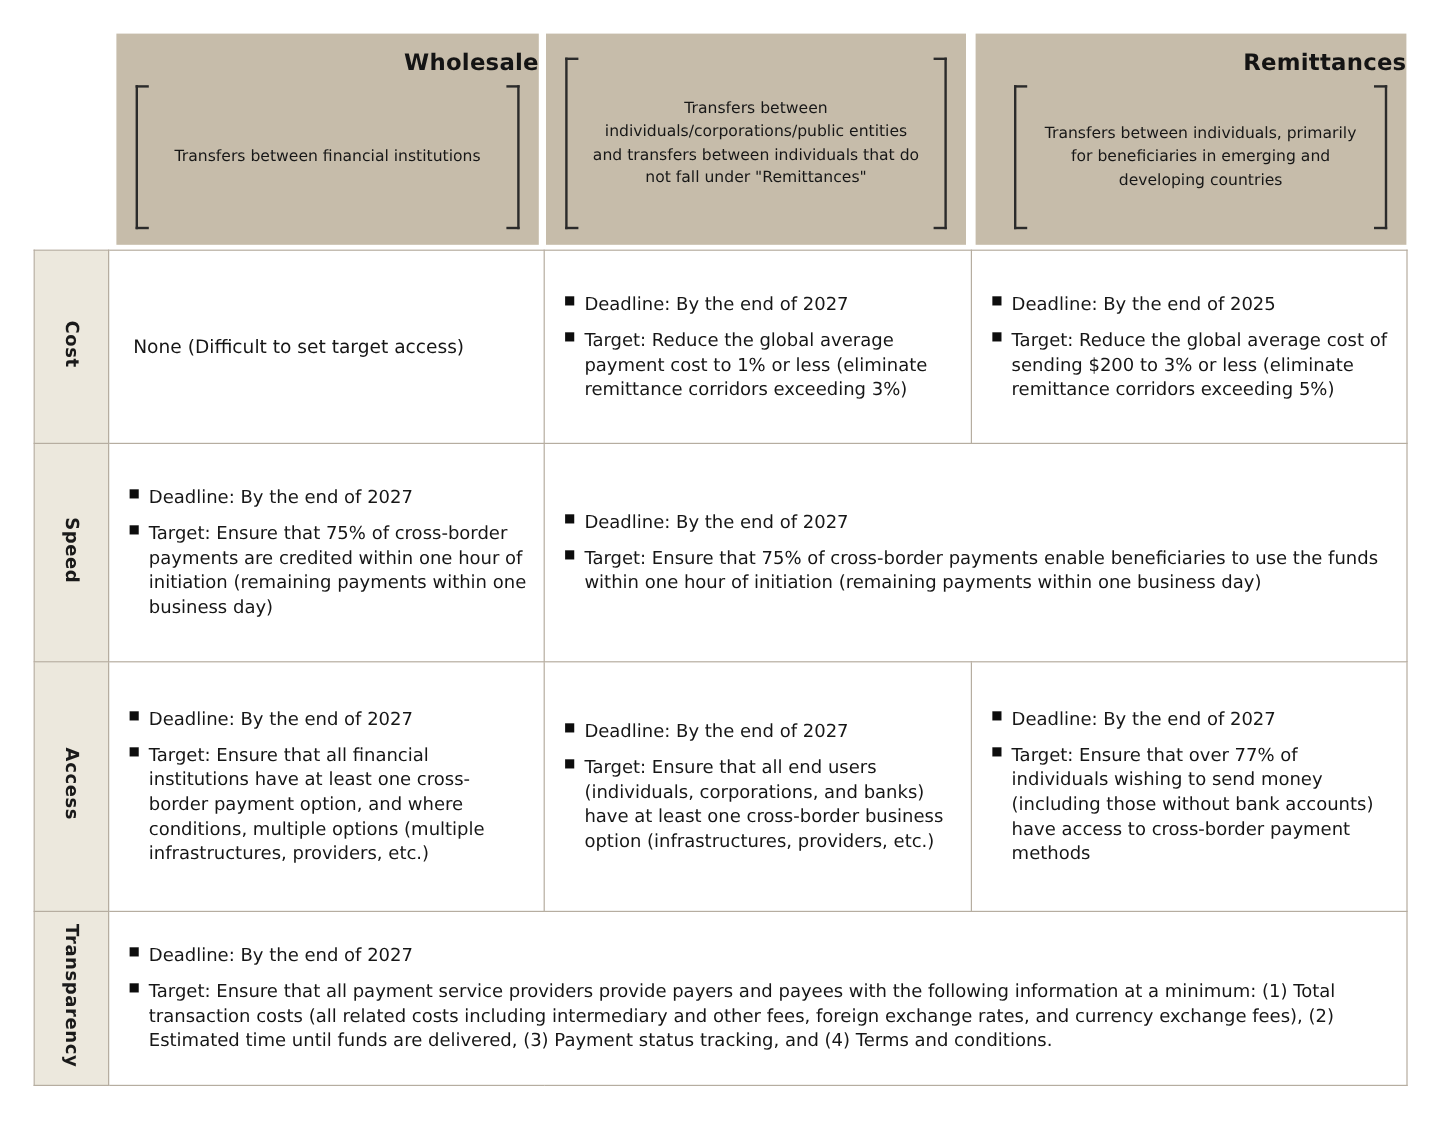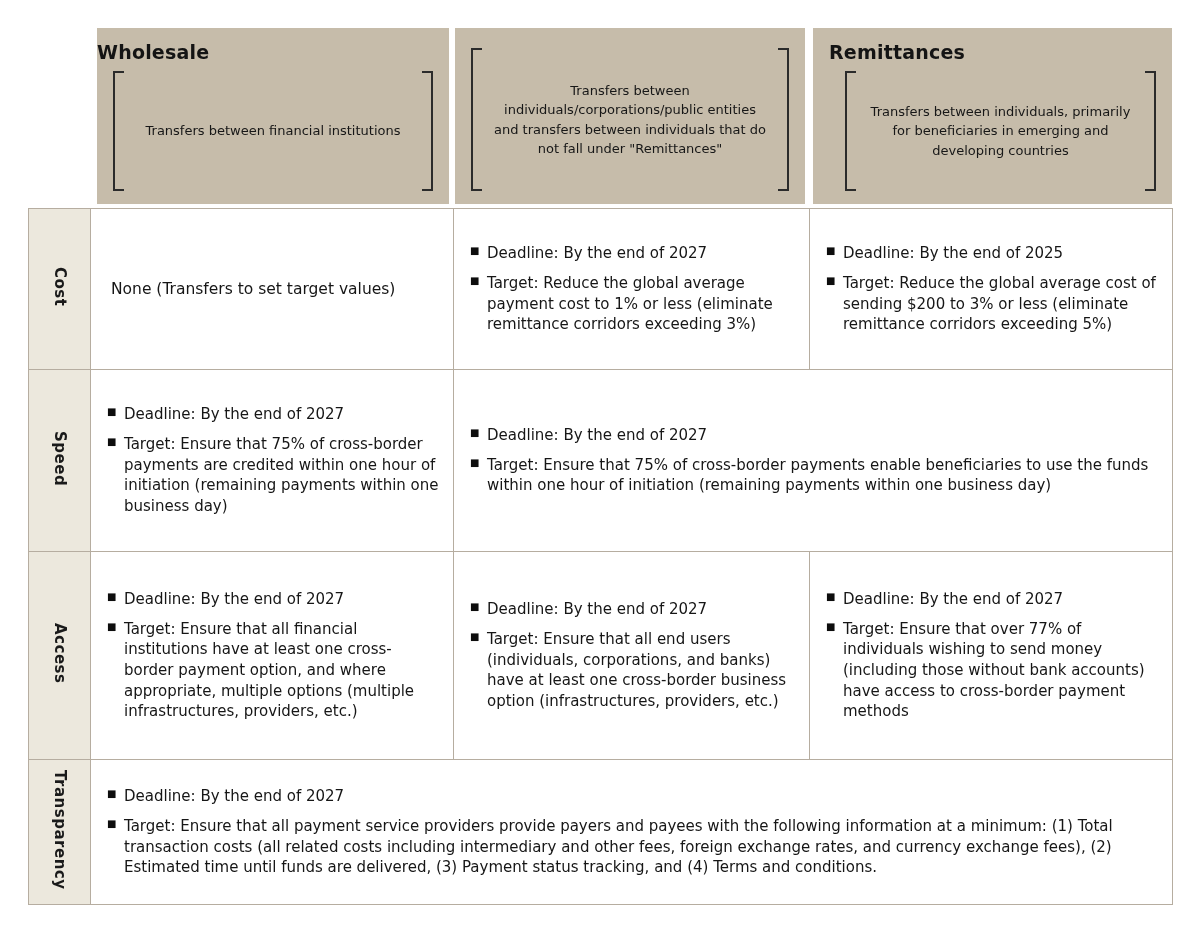--- a/index.html
+++ b/index.html
@@ -22,21 +22,21 @@
   .hbox {
     background:#c6bcaa;
     height:176px;
     display:flex; flex-direction:column;
     padding-top:13px;
   }
   .hslot.s0 .hbox { margin-left:7px; margin-right:4px; }
   .hslot.s1 .hbox { margin-left:2px; margin-right:4px; }
   .hslot.s2 .hbox { margin-left:4px; margin-right:0;padding-left:16px; }
   .htitle {
-    text-align:left; font-weight:bold; font-size:19px; line-height:1.2;
+    text-align:right; font-weight:bold; font-size:19px; line-height:1.2;
     letter-spacing:0.2px; color:#141414;
   }
   .bracket-area {
     flex:1; display:flex; align-items:stretch;
     margin:7px 16px 13px 16px;
   }
   .bracket { width:11px; flex:0 0 11px; }
   .bracket.left  { border-left:2px solid #2b2b2b; border-top:2px solid #2b2b2b; border-bottom:2px solid #2b2b2b; }
   .bracket.right { border-right:2px solid #2b2b2b; border-top:2px solid #2b2b2b; border-bottom:2px solid #2b2b2b; }
   .hdesc {
@@ -128,21 +128,21 @@
       <colgroup>
         <col class="c-label">
           <col class="c-w">
           <col class="c-r">
           <col class="c-m">
       </colgroup>
       <tbody>
           <tr>
             <th class="row-label"><span class="vlabel">Cost</span></th>
             <td class="cell" colspan="1">
-              <div class="plain-text">None (Transfers to set target values)</div>
+              <div class="plain-text">None (Difficult to set target access)</div>
             </td>
             <td class="cell" colspan="1">
               <div class="bullet-item"><span class="sq">■</span><span class="btext">Deadline: By the end of 2027</span></div>
               <div class="bullet-item"><span class="sq">■</span><span class="btext">Target: Reduce the global average payment cost to 1% or less (eliminate remittance corridors exceeding 3%)</span></div>
             </td>
             <td class="cell" colspan="1">
               <div class="bullet-item"><span class="sq">■</span><span class="btext">Deadline: By the end of 2025</span></div>
               <div class="bullet-item"><span class="sq">■</span><span class="btext">Target: Reduce the global average cost of sending $200 to 3% or less (eliminate remittance corridors exceeding 5%)</span></div>
             </td>
           </tr>
@@ -154,21 +154,21 @@
             </td>
             <td class="cell" colspan="2">
               <div class="bullet-item"><span class="sq">■</span><span class="btext">Deadline: By the end of 2027</span></div>
               <div class="bullet-item"><span class="sq">■</span><span class="btext">Target: Ensure that 75% of cross-border payments enable beneficiaries to use the funds within one hour of initiation (remaining payments within one business day)</span></div>
             </td>
           </tr>
           <tr>
             <th class="row-label"><span class="vlabel">Access</span></th>
             <td class="cell" colspan="1">
               <div class="bullet-item"><span class="sq">■</span><span class="btext">Deadline: By the end of 2027</span></div>
-              <div class="bullet-item"><span class="sq">■</span><span class="btext">Target: Ensure that all financial institutions have at least one cross-border payment option, and where appropriate, multiple options (multiple infrastructures, providers, etc.)</span></div>
+              <div class="bullet-item"><span class="sq">■</span><span class="btext">Target: Ensure that all financial institutions have at least one cross-border payment option, and where conditions, multiple options (multiple infrastructures, providers, etc.)</span></div>
             </td>
             <td class="cell" colspan="1">
               <div class="bullet-item"><span class="sq">■</span><span class="btext">Deadline: By the end of 2027</span></div>
               <div class="bullet-item"><span class="sq">■</span><span class="btext">Target: Ensure that all end users (individuals, corporations, and banks) have at least one cross-border business option (infrastructures, providers, etc.)</span></div>
             </td>
             <td class="cell" colspan="1">
               <div class="bullet-item"><span class="sq">■</span><span class="btext">Deadline: By the end of 2027</span></div>
               <div class="bullet-item"><span class="sq">■</span><span class="btext">Target: Ensure that over 77% of individuals wishing to send money (including those without bank accounts) have access to cross-border payment methods</span></div>
             </td>
           </tr>

